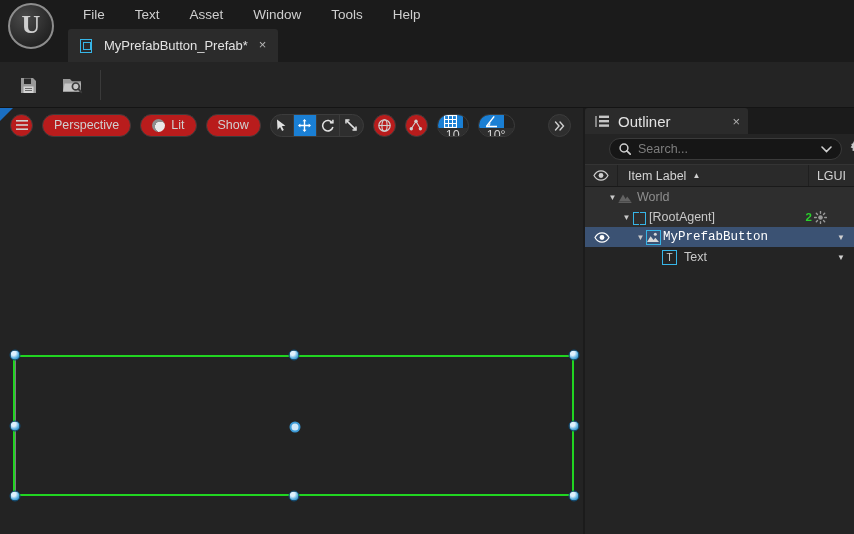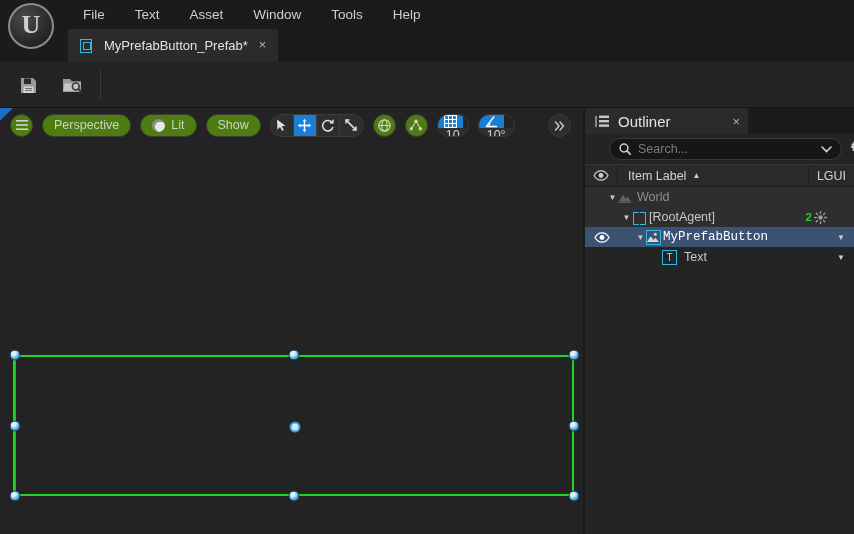--- a/index.html
+++ b/index.html
@@ -51,21 +51,21 @@
   .highlight-box {
     position:absolute; left:116px; top:62px; width:92px; height:42px;
     border:3px solid #f2352f; pointer-events:none;
   }
 
   
   .viewport { position:absolute; left:0; top:108px; width:583px; height:426px; background:#232323; overflow:hidden;}
   .vp-corner { position:absolute; left:0; top:0; width:0; height:0; border-left:13px solid #1a6fc4; border-bottom:13px solid transparent;}
   .vp-toolbar { position:absolute; left:0; top:0; width:583px; height:34px; display:flex; align-items:center; padding-left:10px; gap:9px;}
   .pill {
-    height:23px; border-radius:12px; background:#4d7c0f; border:1px solid #3c3c3c;
+    height:23px; border-radius:12px; background:#b91c1c; border:1px solid #3c3c3c;
     display:flex; align-items:center; padding:0 11px; font-size:12.5px; color:#d0d0d0; gap:6px;
   }
   .pill.round { width:23px; padding:0; justify-content:center; border-radius:50%; }
   .grp { display:flex; height:23px; border-radius:12px; background:#2e2e2e; border:1px solid #3c3c3c; overflow:hidden; }
   .grp > .g {
     width:23px; display:flex; align-items:center; justify-content:center;
     font-size:12px; color:#cdcdcd; border-right:1px solid #3c3c3c;
   }
   .grp > .g:last-child { border-right:none; }
   .grp > .g.on { background:#1a7fd4; color:#fff; }

